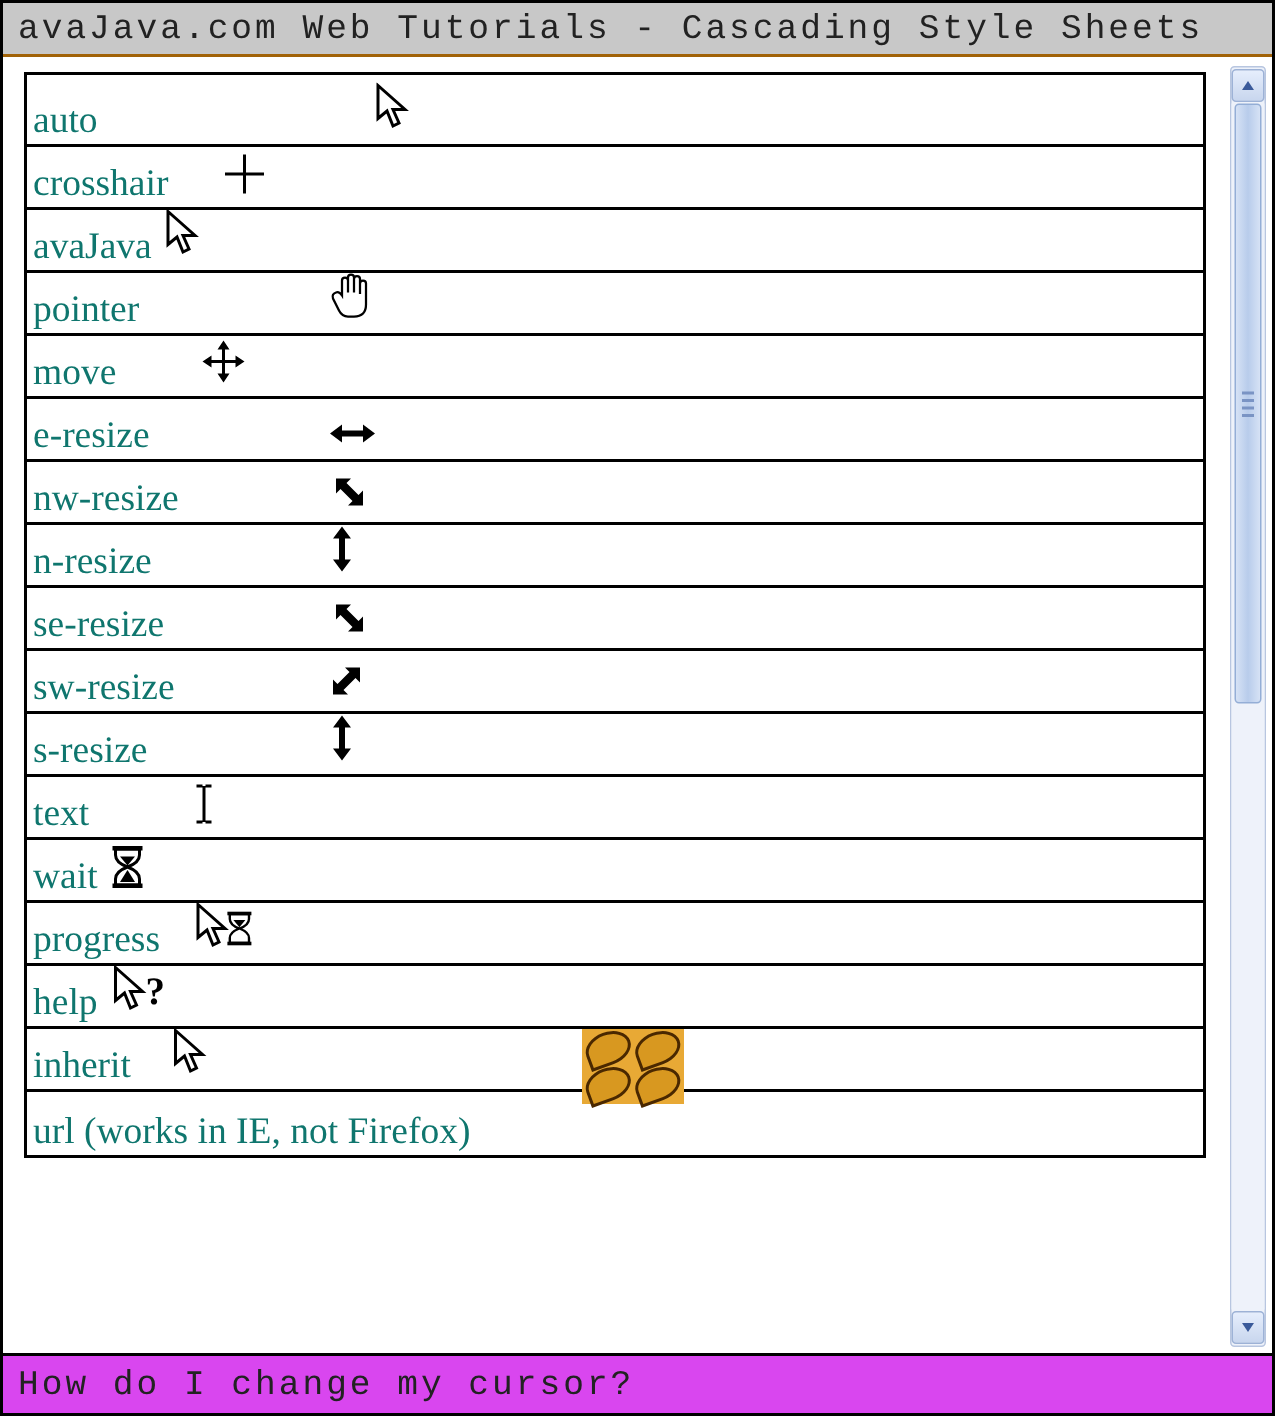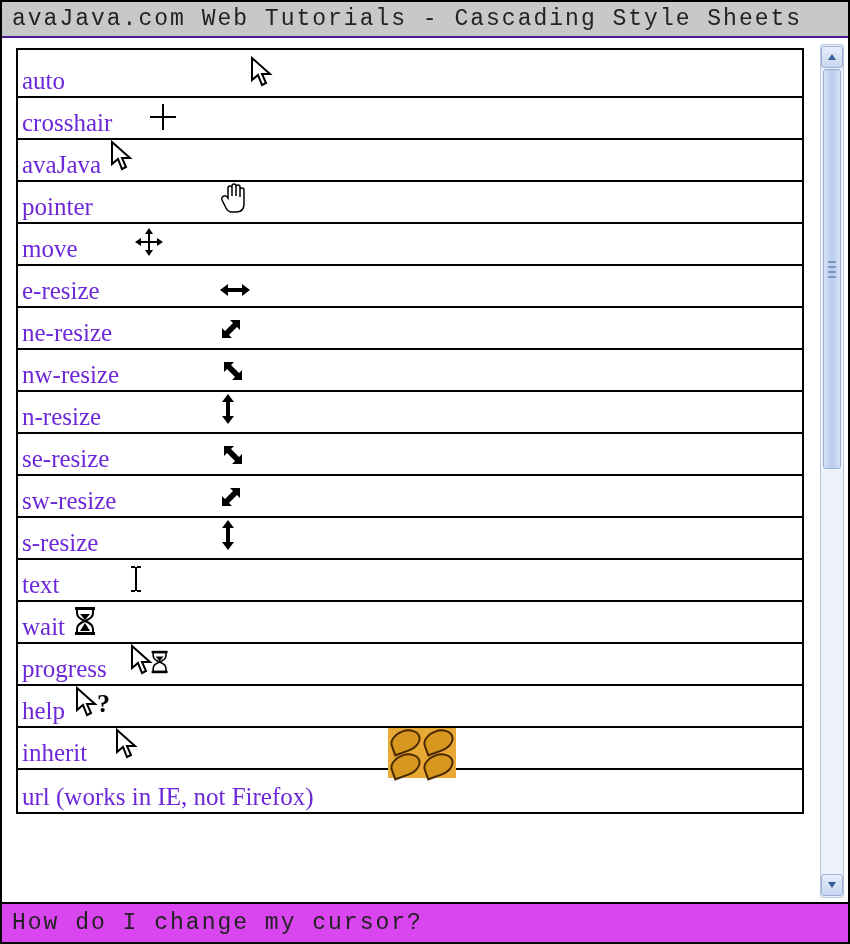--- a/index.html
+++ b/index.html
@@ -16,21 +16,21 @@
   .titlebar {
     background: #c8c8c8;
     height: 36px;
     display: flex;
     align-items: center;
     padding: 0 10px;
     font-family: 'Courier New', monospace;
     font-size: 23px;
     letter-spacing: 2px;
     color: #222;
-    border-bottom: 2px solid #4c1d95;
+    border-bottom: 2px solid #a16207;
   }
   .window-body {
     position: relative;
     height: 864px;
     background: #fff;
     padding: 10px 0 0 14px;
   }
   .content-frame {
     border: 2px solid #000;
     width: 788px;
@@ -38,21 +38,21 @@
     background: #fff;
   }
   .cursor-row {
     border-bottom: 2px solid #000;
     height: 42px;
     display: flex;
     align-items: flex-end;
     padding: 0 4px 1px 4px;
     font-size: 25px;
     font-family: Georgia, 'Times New Roman', serif;
-    color: #6d28d9;
+    color: #0f766e;
     position: relative;
   }
   .cursor-row:last-child { border-bottom: none; }
   .cursor-label {
     white-space: nowrap;
   }
   .cursor-icon {
     position: absolute;
     bottom: 0px;
   }
@@ -183,26 +183,20 @@
       <div class="cursor-row">
         <span class="cursor-label">move</span>
         <span class="cursor-icon" style="left: 115px;"><svg width="32" height="32" viewBox="0 0 32 32">
             <path d="M16 2 L12 8 L15 8 L15 15 L8 15 L8 12 L2 16 L8 20 L8 17 L15 17 L15 24 L12 24 L16 30 L20 24 L17 24 L17 17 L24 17 L24 20 L30 16 L24 12 L24 15 L17 15 L17 8 L20 8 Z" fill="#000"></path>
           </svg></span>
       </div>
       <div class="cursor-row">
         <span class="cursor-label">e-resize</span>
         <span class="cursor-icon" style="left: 200px;"><svg width="34" height="20" viewBox="0 0 34 20">
             <path d="M2 10 L10 4 L10 8 L24 8 L24 4 L32 10 L24 16 L24 12 L10 12 L10 16 Z" fill="#000"></path>
-          </svg></span>
-      </div>
-      <div class="cursor-row">
-        <span class="cursor-label">ne-resize</span>
-        <span class="cursor-icon" style="left: 200px;"><svg width="28" height="28" viewBox="0 0 28 28">
-            <path d="M22 6 L12 6 L15 9 L7 17 L4 14 L4 24 L14 24 L11 21 L19 13 L22 16 Z" fill="#000" transform="rotate(0)"></path>
           </svg></span>
       </div>
       <div class="cursor-row">
         <span class="cursor-label">nw-resize</span>
         <span class="cursor-icon" style="left: 200px;"><svg width="28" height="28" viewBox="0 0 28 28">
             <path d="M6 6 L16 6 L13 9 L21 17 L24 14 L24 24 L14 24 L17 21 L9 13 L6 16 Z" fill="#000"></path>
           </svg></span>
       </div>
       <div class="cursor-row">
         <span class="cursor-label">n-resize</span>

